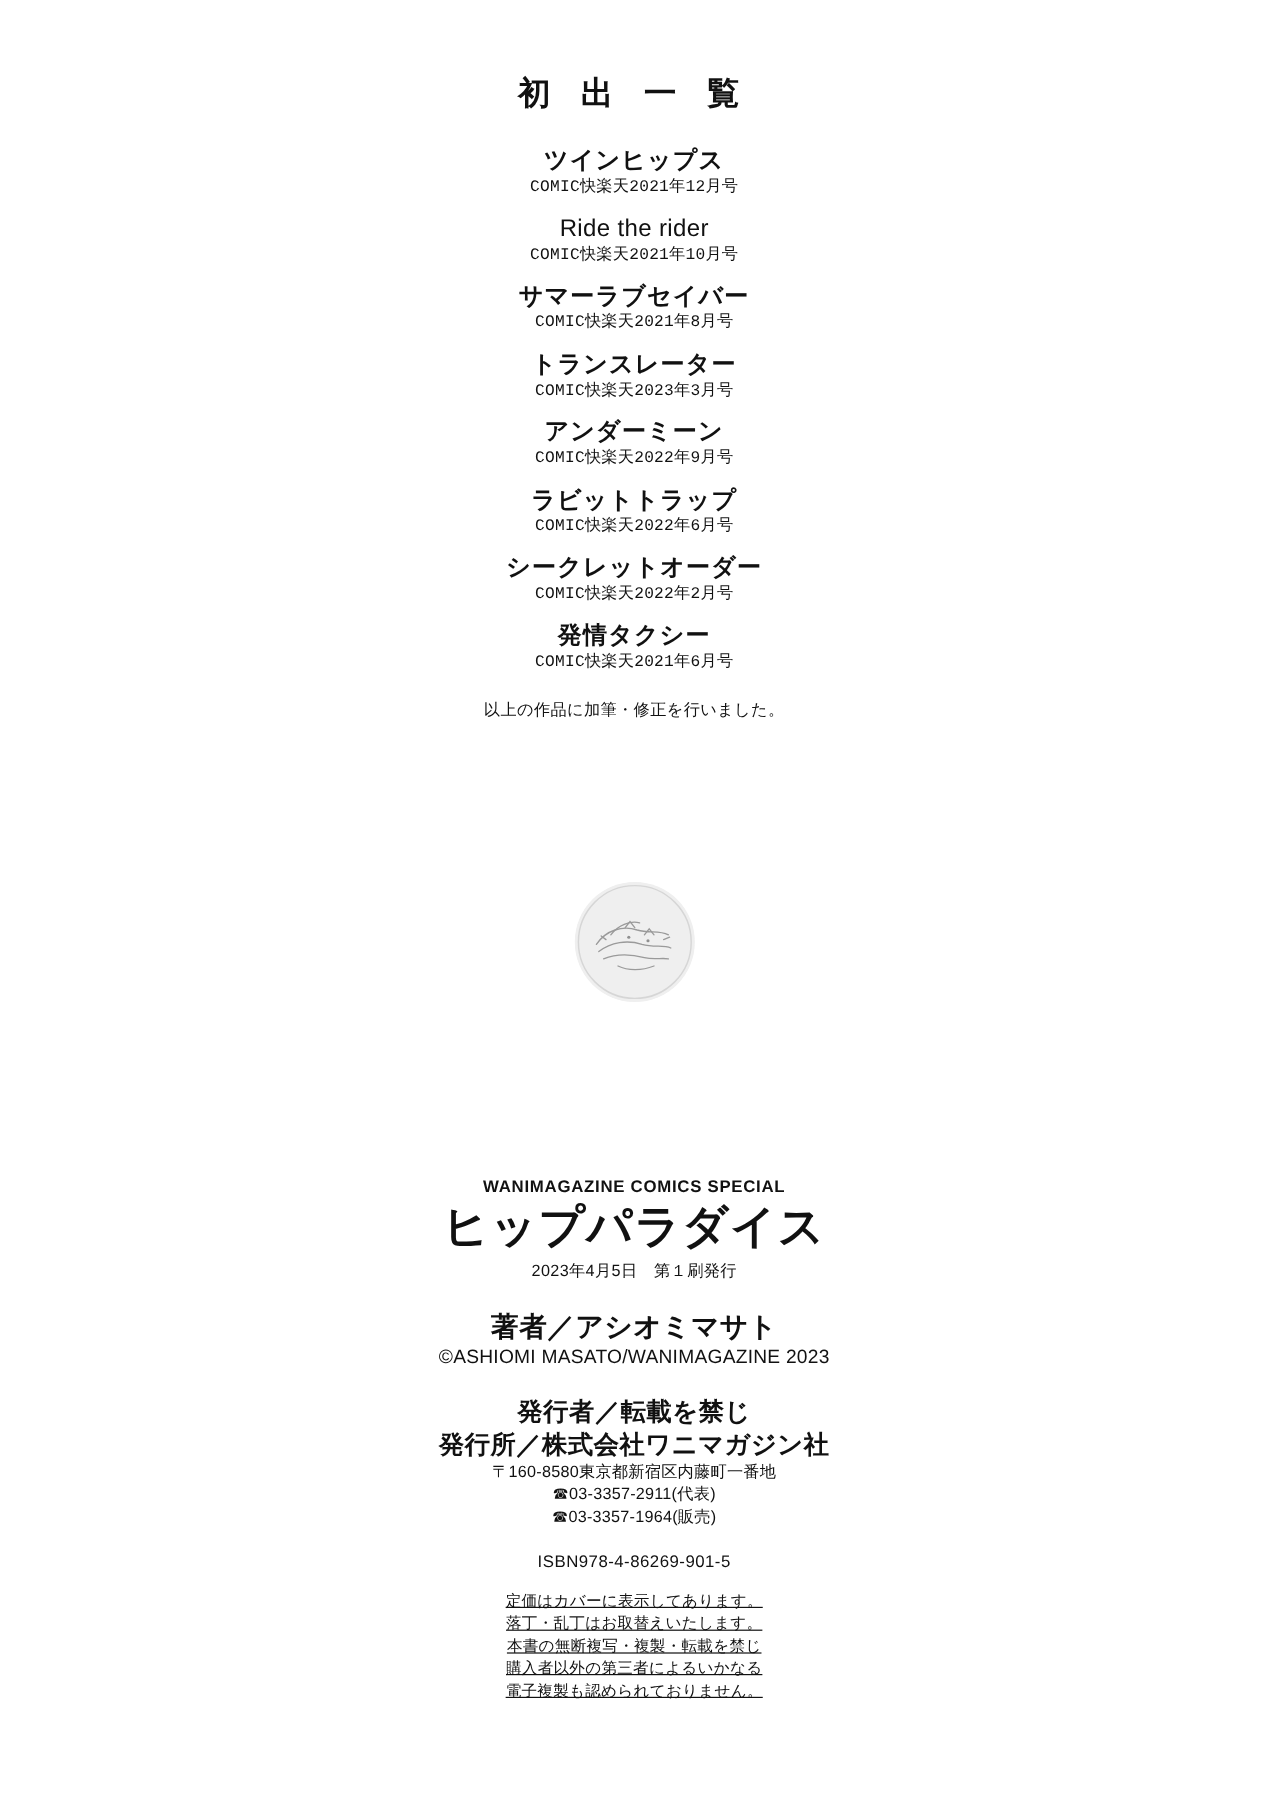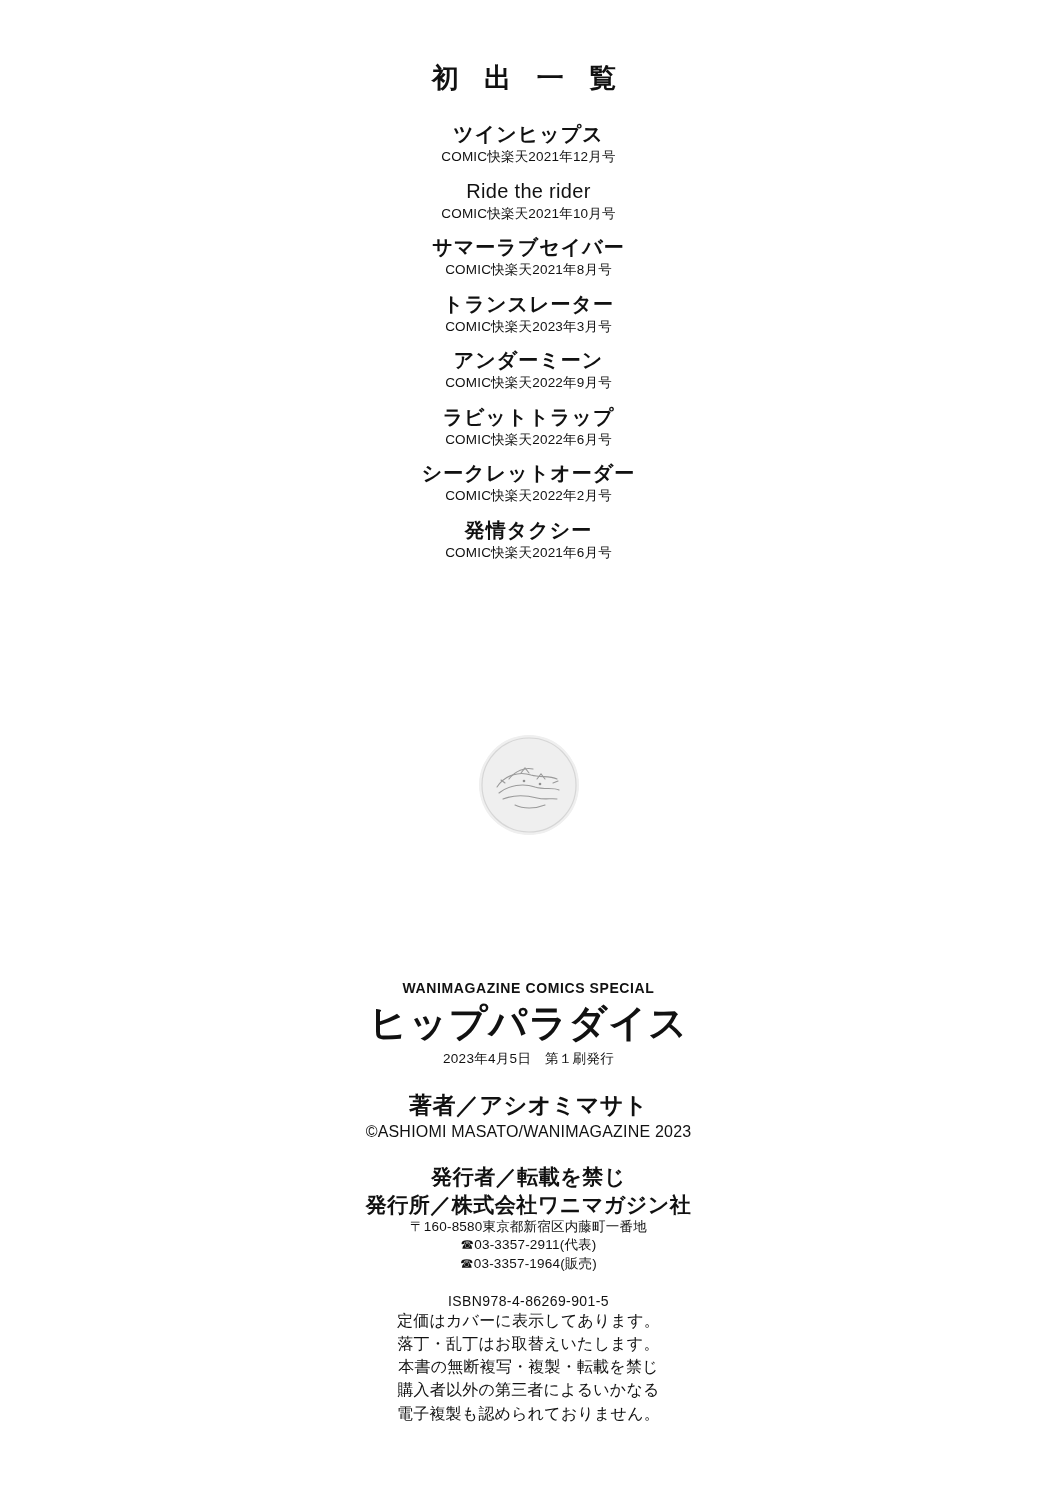--- a/index.html
+++ b/index.html
@@ -48,20 +48,21 @@
   }
   .credit-title.latin {
     font-weight: normal;
     letter-spacing: 0.3px;
   }
   .credit-source {
     font-size: 13.5px;
     letter-spacing: 0.2px;
     line-height: 1.3;
     margin-top: 1px;
+    font-family: Liberation Mono, monospace;
   }
   .credits-note {
     font-size: 13.5px;
     margin-top: 22px;
     letter-spacing: 0.3px;
   }
 
   
   .emblem-wrap {
     position: absolute;
@@ -129,23 +130,25 @@
     font-size: 13.5px;
     line-height: 1.35;
     letter-spacing: 0.2px;
   }
   .c-isbn {
     font-size: 14px;
     margin-top: 20px;
     letter-spacing: 0.4px;
   }
   .c-notice {
-    font-size: 16px;
+    font-size: 13px;
     line-height: 1.45;
-    letter-spacing: 0.2px;
+    margin-top: 16px;
+    letter-spacing: 0.2px;
+    text-decoration: underline;
   }
 </style>
 </head>
 <body>
 
 <div class="page">
 
   <section class="credits-block">
     <div class="credits-heading">初 出 一 覧</div>
 
@@ -183,20 +186,21 @@
     <div class="credit-item">
       <div class="credit-title">シークレットオーダー</div>
       <div class="credit-source">COMIC快楽天2022年2月号</div>
     </div>
 
     <div class="credit-item">
       <div class="credit-title">発情タクシー</div>
       <div class="credit-source">COMIC快楽天2021年6月号</div>
     </div>
 
+    <div class="credits-note">以上の作品に加筆・修正を行いました。</div>
   </section>
 
   <div class="emblem-wrap">
     <div class="emblem">
       <svg viewBox="0 0 100 100" width="100" height="100" aria-hidden="true">
         <defs>
           <clipPath id="circ">
               <circle cx="50" cy="50" r="50"></circle>
             </clipPath>
         </defs>

